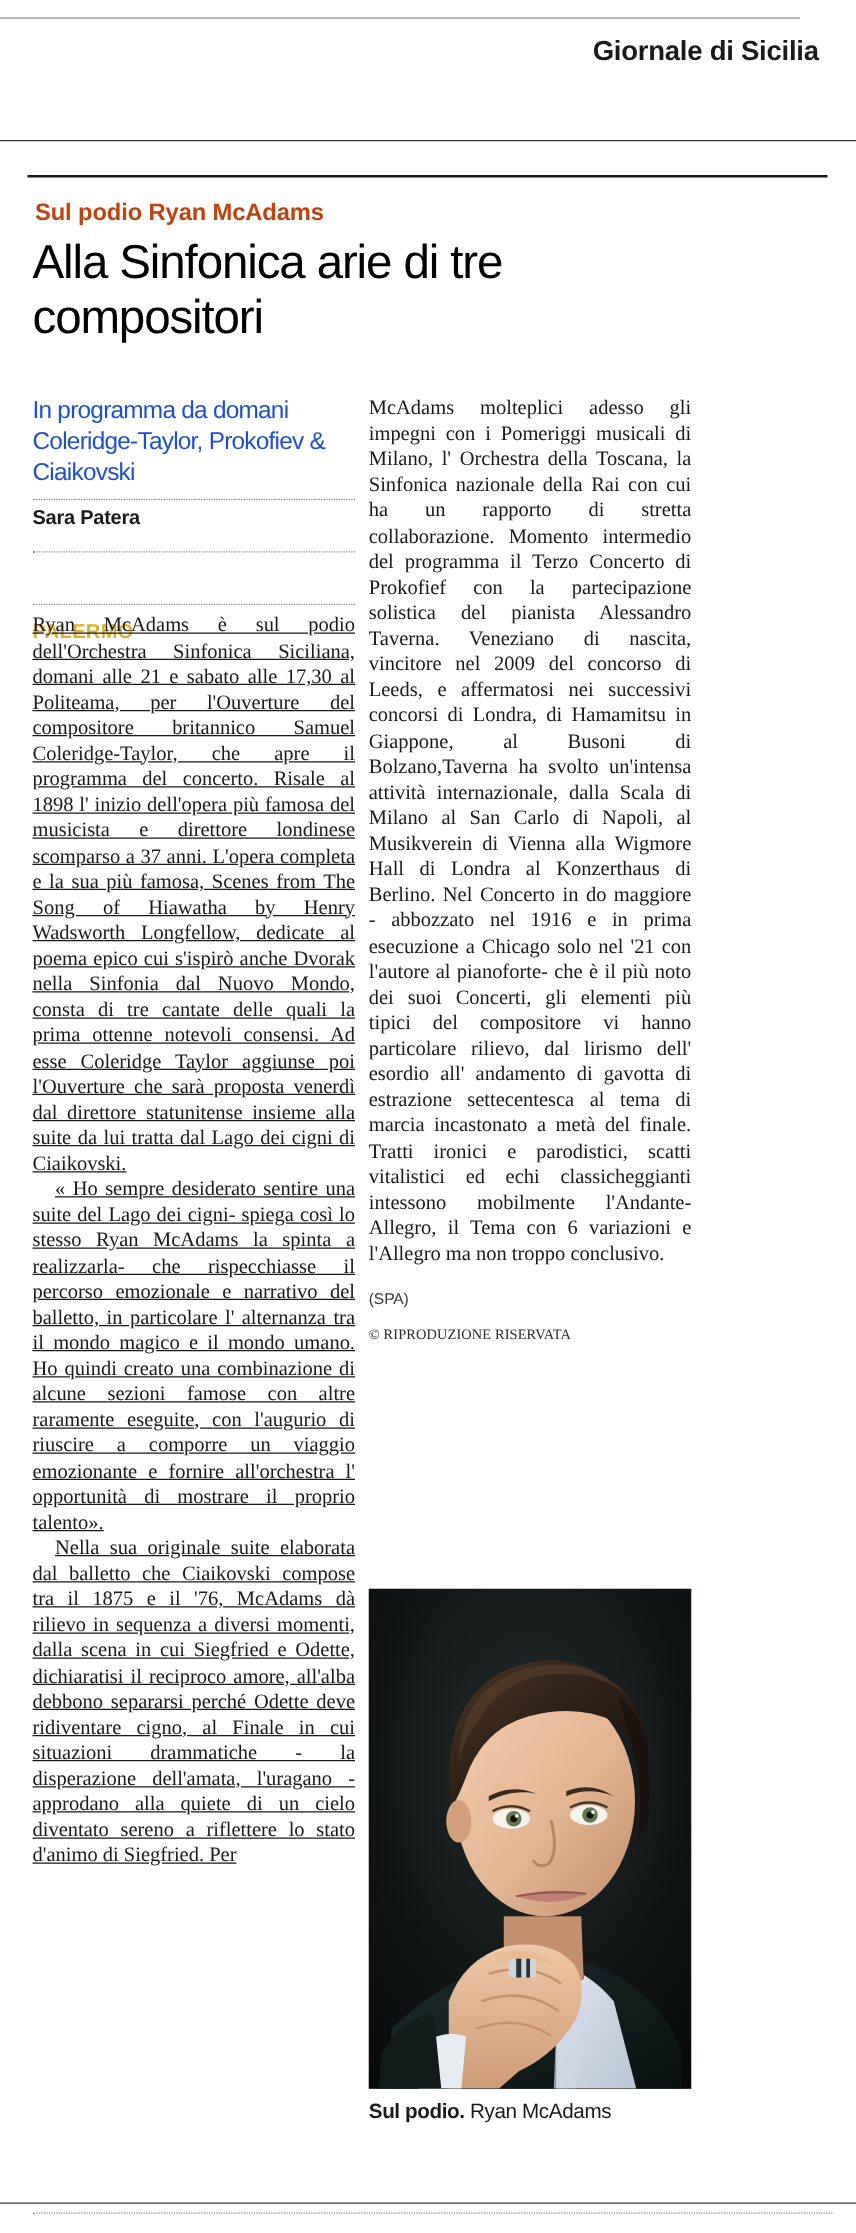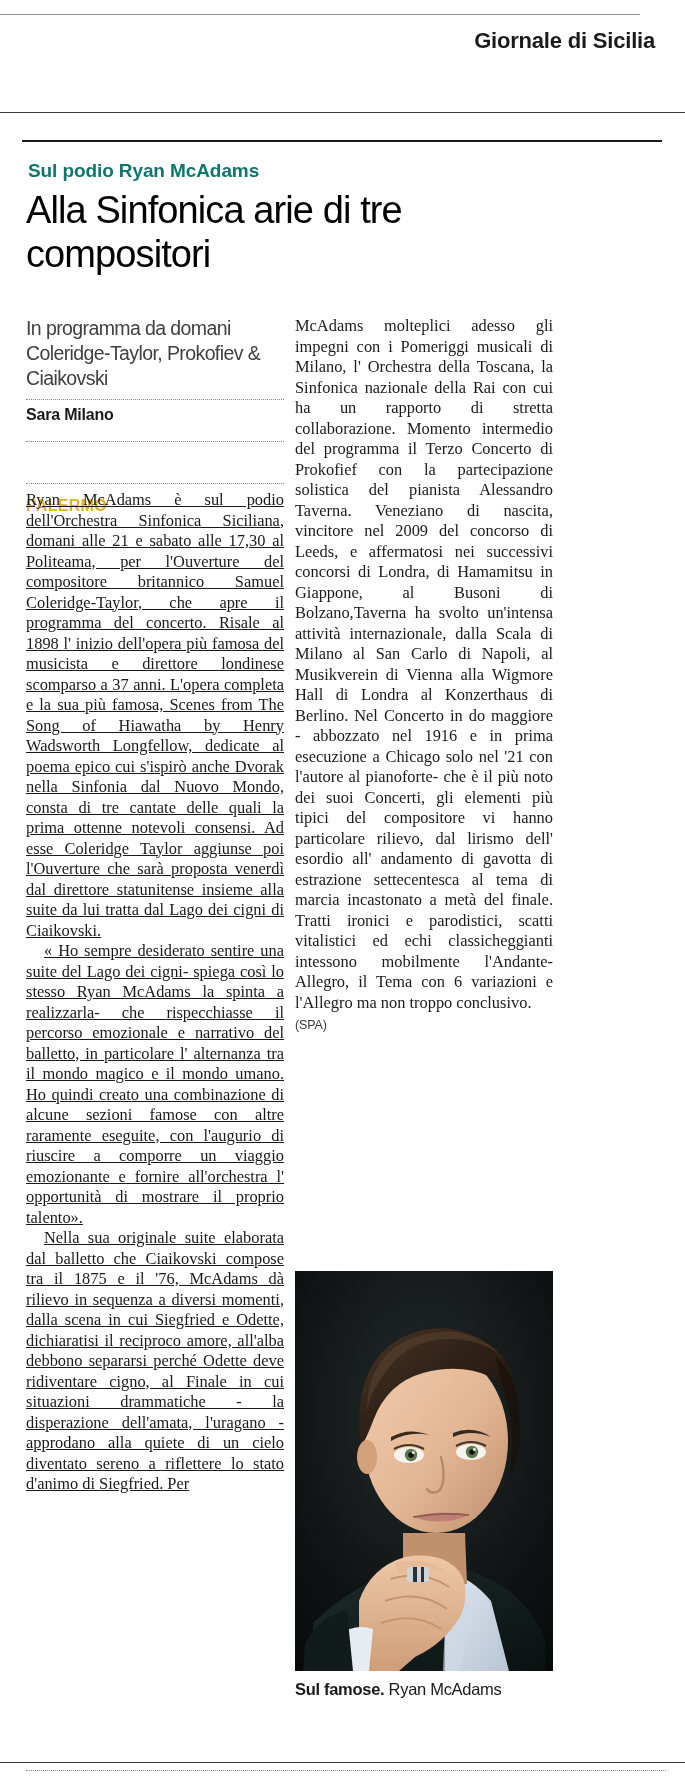--- a/index.html
+++ b/index.html
@@ -42,21 +42,21 @@
   }
   .headline{
     position:absolute;left:26px;top:188px;width:400px;
     font-family:"Liberation Sans",sans-serif;
     font-weight:normal;font-size:38px;line-height:44px;color:#000000;
     letter-spacing:-0.9px;
   }
   .subhead{
     position:absolute;left:26px;top:316px;width:258px;
     font-family:"Liberation Sans",sans-serif;
-    font-weight:normal;font-size:19.5px;line-height:25px;color:#404040;
+    font-weight:normal;font-size:19.5px;line-height:25px;color:#1d4ed8;
     letter-spacing:-0.6px;
   }
   .dotrule{
     border-top:1px dotted #8a8a8a;height:0;font-size:0;line-height:0;
   }
   .dr1{position:absolute;left:26px;top:399px;width:258px;}
   .dr2{position:absolute;left:26px;top:441px;width:258px;}
   .dr3{position:absolute;left:26px;top:483px;width:258px;}
   .byline{
     position:absolute;left:26px;top:406px;width:258px;
@@ -75,21 +75,21 @@
     font-size:16.4px;line-height:20.5px;color:#1a1a1a;
     text-align:justify;
     -webkit-hyphens:none;hyphens:none;
   }
   .col p{margin:0;}
   .col p.indent{text-indent:18px;}
   .col-left{left:26px;top:490px;width:258px;text-decoration:underline;}
   .col-right{left:295px;top:316px;width:258px;}
   .agency{
     font-family:"Liberation Sans",sans-serif;
-    font-size:12.5px;color:#3a3a3a;text-align:left;margin-top:2px;
+    font-size:12.5px;color:#3a3a3a;text-align:left;margin-top:16px;
     letter-spacing:-0.1px;
   }
   .copyright{
     font-family:"Liberation Serif",serif;
     font-size:11.5px;color:#2a2a2a;text-align:left;margin-top:8px;
     letter-spacing:0.1px;
   }
   
   .photo-wrap{
     position:absolute;left:295px;top:1271px;width:258px;height:400px;
@@ -118,42 +118,43 @@
 
   <div class="rule-top"></div>
 
   <div class="masthead">
     <div class="masthead-title">Giornale di Sicilia</div>
   </div>
 
   <div class="rule-head"></div>
   <div class="rule-head2"></div>
 
-  <div class="kicker" style="color: #0f766e;">Sul podio Ryan McAdams</div>
+  <div class="kicker" style="color: #c2410c;">Sul podio Ryan McAdams</div>
 
   <h1 class="headline" style="margin:0;">Alla Sinfonica arie di tre compositori</h1>
 
   <div class="subhead">In programma da domani Coleridge-Taylor, Prokofiev &amp; Ciaikovski</div>
 
   <div class="dotrule dr1"></div>
-  <div class="byline">Sara Milano</div>
+  <div class="byline">Sara Patera</div>
 
   <div class="dotrule dr2"></div>
   <div class="dateline" style="color: rgb(224, 176, 42); margin-top: 48px;">PALERMO</div>
   <div class="dotrule dr3"></div>
 
   <div class="col col-left">
     <p>Ryan McAdams è sul podio dell'Orchestra Sinfonica Siciliana, domani alle 21 e sabato alle 17,30 al Politeama, per l'Ouverture del compositore britannico Samuel Coleridge-Taylor, che apre il programma del concerto. Risale al 1898 l' inizio dell'opera più famosa del musicista e direttore londinese scomparso a 37 anni. L'opera completa e la sua più famosa, Scenes from The Song of Hiawatha by Henry Wadsworth Longfellow, dedicate al poema epico cui s'ispirò anche Dvorak nella Sinfonia dal Nuovo Mondo, consta di tre cantate delle quali la prima ottenne notevoli consensi. Ad esse Coleridge Taylor aggiunse poi l'Ouverture che sarà proposta venerdì dal direttore statunitense insieme alla suite da lui tratta dal Lago dei cigni di Ciaikovski.</p>
     <p class="indent">« Ho sempre desiderato sentire una suite del Lago dei cigni- spiega così lo stesso Ryan McAdams la spinta a realizzarla- che rispecchiasse il percorso emozionale e narrativo del balletto, in particolare l' alternanza tra il mondo magico e il mondo umano. Ho quindi creato una combinazione di alcune sezioni famose con altre raramente eseguite, con l'augurio di riuscire a comporre un viaggio emozionante e fornire all'orchestra l' opportunità di mostrare il proprio talento».</p>
     <p class="indent">Nella sua originale suite elaborata dal balletto che Ciaikovski compose tra il 1875 e il '76, McAdams dà rilievo in sequenza a diversi momenti, dalla scena in cui Siegfried e Odette, dichiaratisi il reciproco amore, all'alba debbono separarsi perché Odette deve ridiventare cigno, al Finale in cui situazioni drammatiche - la disperazione dell'amata, l'uragano - approdano alla quiete di un cielo diventato sereno a riflettere lo stato d'animo di Siegfried. Per</p>
   </div>
 
   <div class="col col-right">
     <p>McAdams molteplici adesso gli impegni con i Pomeriggi musicali di Milano, l' Orchestra della Toscana, la Sinfonica nazionale della Rai con cui ha un rapporto di stretta collaborazione. Momento intermedio del programma il Terzo Concerto di Prokofief con la partecipazione solistica del pianista Alessandro Taverna. Veneziano di nascita, vincitore nel 2009 del concorso di Leeds, e affermatosi nei successivi concorsi di Londra, di Hamamitsu in Giappone, al Busoni di Bolzano,Taverna ha svolto un'intensa attività internazionale, dalla Scala di Milano al San Carlo di Napoli, al Musikverein di Vienna alla Wigmore Hall di Londra al Konzerthaus di Berlino. Nel Concerto in do maggiore - abbozzato nel 1916 e in prima esecuzione a Chicago solo nel '21 con l'autore al pianoforte- che è il più noto dei suoi Concerti, gli elementi più tipici del compositore vi hanno particolare rilievo, dal lirismo dell' esordio all' andamento di gavotta di estrazione settecentesca al tema di marcia incastonato a metà del finale. Tratti ironici e parodistici, scatti vitalistici ed echi classicheggianti intessono mobilmente l'Andante-Allegro, il Tema con 6 variazioni e l'Allegro ma non troppo conclusivo.</p>
     <div class="agency">(SPA)</div>
+    <div class="copyright">© RIPRODUZIONE RISERVATA</div>
   </div>
 
   <div class="photo-wrap">
     <svg viewBox="0 0 258 400" preserveAspectRatio="xMidYMid slice">
       <defs>
         <radialGradient id="bg" cx="50%" cy="35%" r="85%">
           <stop offset="0%" stop-color="#242a2b"></stop>
           <stop offset="60%" stop-color="#101415"></stop>
           <stop offset="100%" stop-color="#070909"></stop>
         </radialGradient>
@@ -232,19 +233,19 @@
       <rect x="118" y="296" width="4" height="15" fill="#2b3034"></rect>
       <rect x="126" y="296" width="3" height="15" fill="#2b3034"></rect>
 
       <path d="M40 400 L44 364 Q60 352 78 358 L74 400 Z" fill="#e7ecf3"></path>
 
       <path d="M8 400 L10 372 Q26 344 52 340 L58 400 Z" fill="#111b1a"></path>
     </svg>
   </div>
 
   <div class="caption">
-    <b>Sul famose.</b> 
+    <b>Sul podio.</b> 
     <span>Ryan McAdams</span>
   </div>
 
   <div class="rule-bot"></div>
   <div class="rule-bot2"></div>
 </div>
 
 </body></html>

